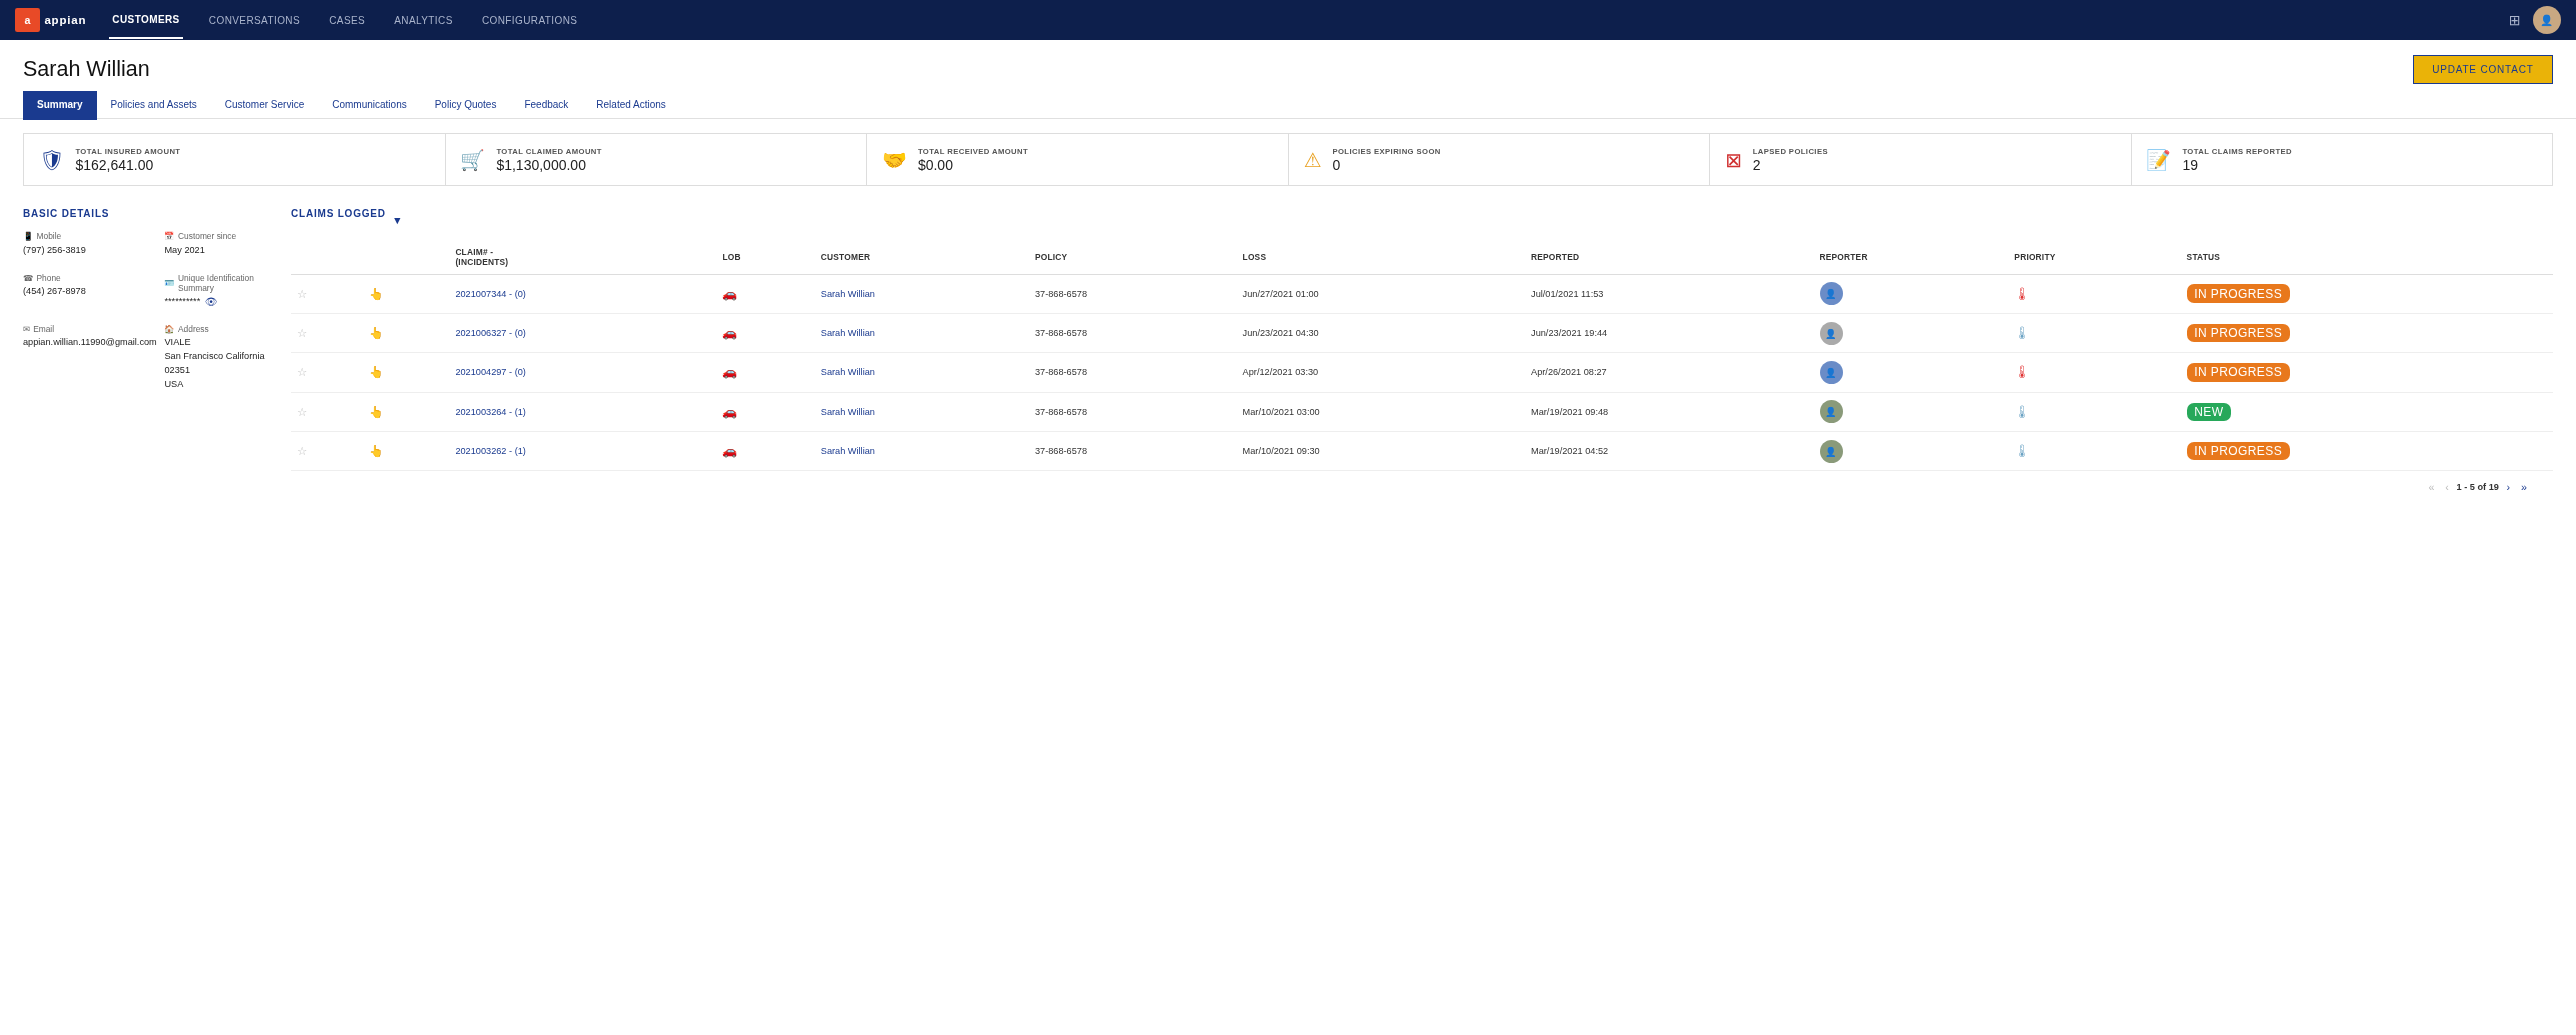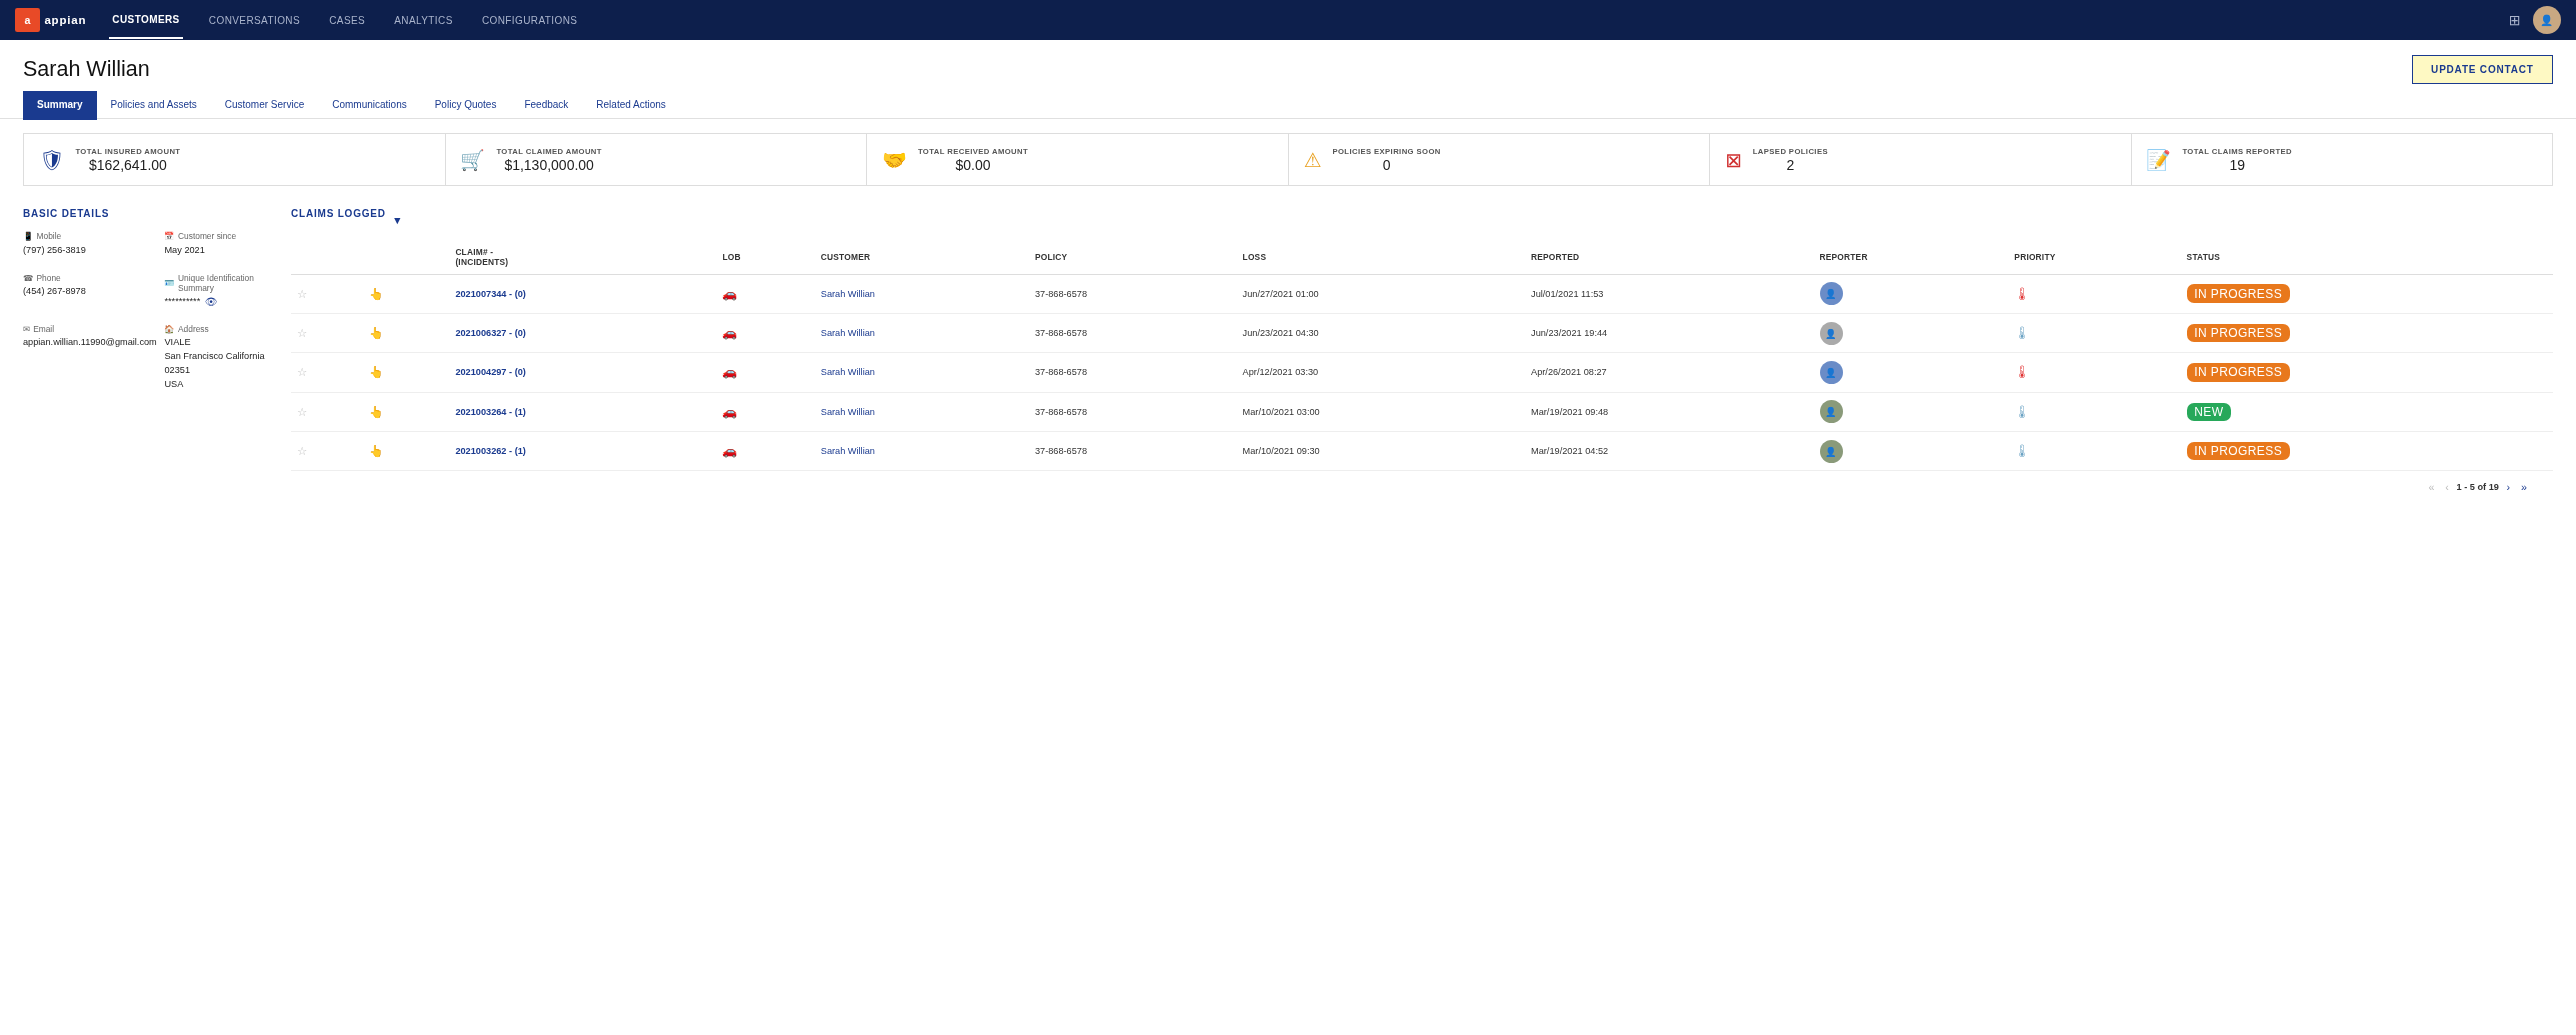--- a/index.html
+++ b/index.html
@@ -80,24 +80,24 @@
       padding: 15.3px 23px 7.7px 23px;
     }
     .page-title {
       font-size: 21.5px;
       font-weight: 300;
       color: #111;
     }
     .update-contact-btn {
       border: 1.5px solid #1a3a8f;
       color: #1a3a8f;
-      background: #fef9c3;
+      background: #eab308;
       padding: 7.7px 18.4px;
       font-size: 10px;
-      font-weight: 700;
+      font-weight: 400;
       letter-spacing: 0.8px;
       cursor: pointer;
       text-transform: uppercase;
     }
 
     
     .tabs-row {
       display: flex;
       align-items: center;
       padding: 0 23px;
@@ -148,21 +148,20 @@
       font-weight: 700;
       color: #555;
       letter-spacing: 0.4px;
       text-transform: uppercase;
     }
     .stat-value {
       font-size: 14px;
       font-weight: 400;
       color: #222;
       margin-top: 1.5px;
-      text-align: center;
     }
 
     
     .main-content {
       display: flex;
       padding: 7.7px 23px 15.3px 23px;
       gap: 23px;
     }
 
     
@@ -239,21 +238,21 @@
     tbody tr {
       border-bottom: 0.8px solid #eee;
     }
     tbody td {
       padding: 7.7px 6.1px;
       vertical-align: middle;
     }
     .claim-link {
       color: #1a3a8f;
       text-decoration: none;
-      font-weight: 700;
+      font-weight: 400;
       cursor: pointer;
     }
     .customer-link {
       color: #1a3a8f;
       text-decoration: none;
       cursor: pointer;
     }
     .star-icon {
       color: #bbb;
       font-size: 11.5px;

